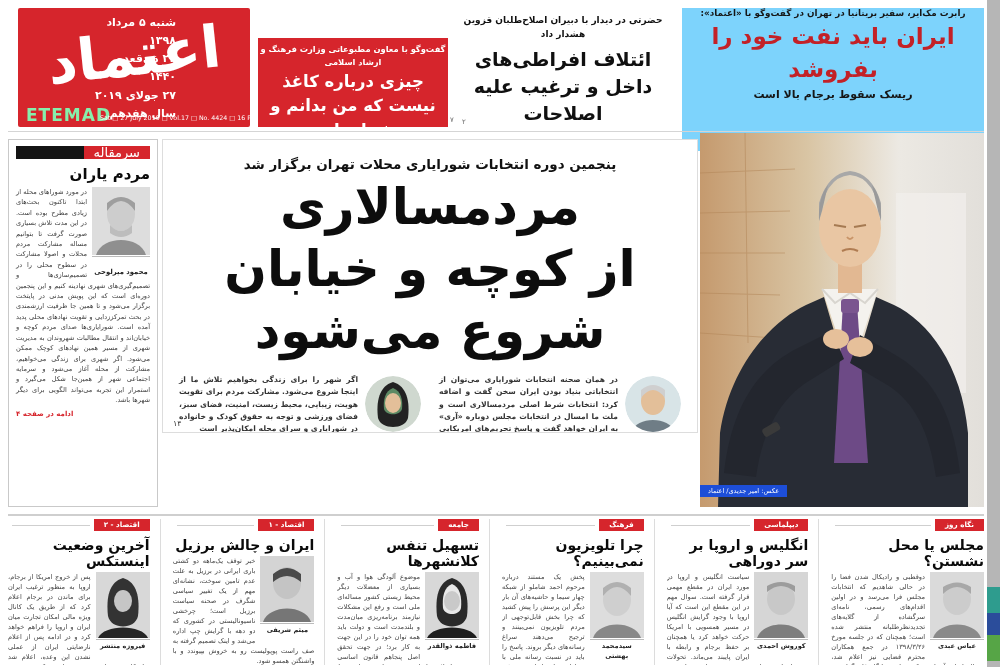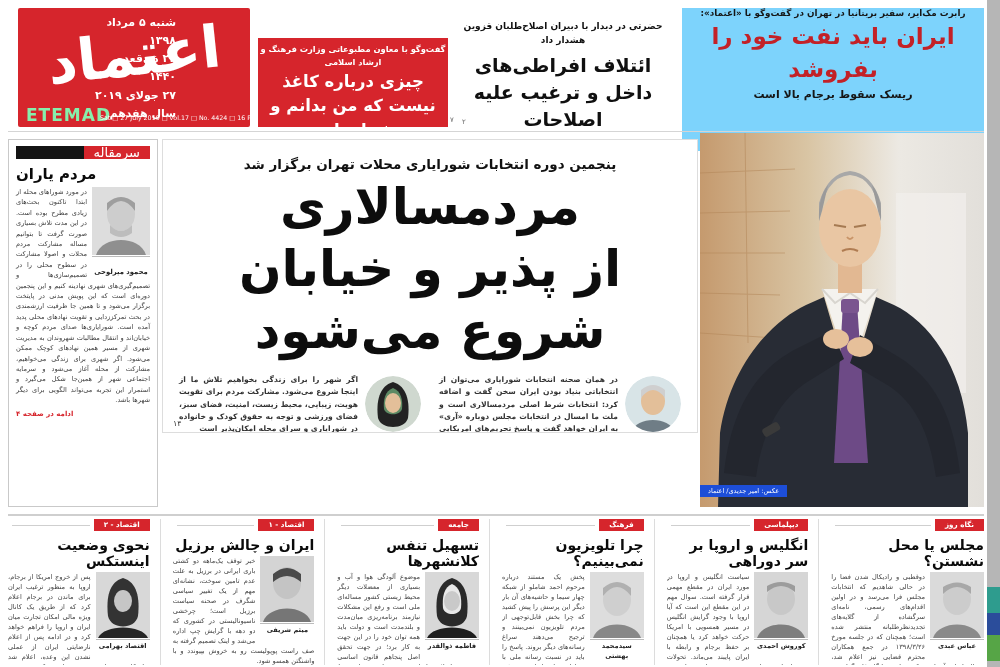--- a/index.html
+++ b/index.html
@@ -20,40 +20,40 @@
   .logo-fa { position:absolute; left:0; top:18px; width:100%; text-align:center; color:#fff; font-size:58px; font-weight:bold; transform:rotate(-6deg); line-height:1; letter-spacing:-2px; }
   .mast-dates { position:absolute; left:76px; top:6px; width:82px; color:#fff; font-size:11px; font-weight:bold; line-height:1.65; text-align:right; direction:rtl; }
   .logo-en { position:absolute; left:8px; bottom:2px; color:#86efac; font-size:17px; font-weight:bold; letter-spacing:1px; direction:ltr; }
   .mast-foot { position:absolute; left:82px; bottom:6px; color:#fff; font-size:6.3px; direction:ltr; white-space:nowrap; }
 
   
   .story-red { position:absolute; left:258px; top:38px; width:190px; height:89px; background:#d6252c; color:#fff; text-align:center; padding-top:5px; }
   .story-red .kicker { font-size:8.3px; font-weight:bold; line-height:1.55; }
   .story-red .hl { font-size:16.5px; font-weight:900; line-height:1.5; margin-top:1px; }
   .story-white { position:absolute; left:458px; top:12px; width:210px; height:116px; text-align:center; color:#101010; }
-  .story-white .kicker { font-size:9px; font-weight:bold; line-height:1.55; margin-top:8px; }
+  .story-white .kicker { font-size:9px; font-weight:bold; line-height:1.55; margin-top:2px; }
   .story-white .hl { font-size:19px; font-weight:900; line-height:1.42; margin-top:4px; }
   .story-grey { position:absolute; left:682px; top:8px; width:302px; height:143px; background:#7dd3fc; text-align:center; }
   .story-grey .kicker { font-size:8.8px; font-weight:bold; color:#161616; }
   .story-grey .hl { font-size:23px; font-weight:900; color:#c32127; line-height:1.42; margin-top:2px; }
   .story-grey .sub { font-size:11px; font-weight:bold; color:#161616; margin-top:3px; }
   .pref { position:absolute; font-size:7px; color:#666; }
   .pref-a { left:450px; top:116px; }
   .pref-b { left:462px; top:118px; }
 
   .hrule { position:absolute; background:#d5d5d5; }
   .hr1 { left:8px; top:131px; width:976px; height:1px; }
   .hr2 { left:8px; top:514px; width:976px; height:2px; background:#cfcfcf; }
 
   
   .editorial { position:absolute; left:8px; top:139px; width:150px; height:368px; border:1px solid #c9c9c9; padding:6px 7px; background:#fff; overflow:hidden; }
   .ed-head { display:flex; height:13px; }
   .ed-tag { background:#d6252c; color:#fff; font-size:13px; font-weight:normal; padding:1px 10px; line-height:11px; }
   .ed-bar { flex:1; background:#141414; }
-  .ed-title { font-size:15px; font-weight:900; text-align:left; margin:6px 0 4px; color:#0a0a0a; }
+  .ed-title { font-size:15px; font-weight:900; text-align:right; margin:6px 0 4px; color:#0a0a0a; }
   .ed-body { font-size:6.6px; line-height:1.58; color:#3d3d3d; text-align:justify; }
   .ed-photo-box { float:right; width:58px; margin-left:5px; margin-bottom:2px; }
   .ed-photo-box svg { display:block; width:58px; height:68px; }
   .ed-author { font-size:6.8px; font-weight:bold; text-align:center; border-top:1px solid #bbb; padding-top:10px; margin-top:1px; color:#222; }
   .ed-cont { color:#d6252c; font-size:7px; font-weight:bold; text-align:left; margin-top:4px; }
 
   
   .mainstory { position:absolute; left:162px; top:139px; width:536px; height:294px; border:1px solid #ddd; background:#fff; overflow:hidden; }
   .ms-kicker { text-align:center; font-size:13.5px; font-weight:bold; margin-top:16px; color:#111; }
   .ms-hl { text-align:center; font-size:50px; font-weight:900; line-height:1.24; color:#0d0d0d; margin-top:4px; }
@@ -147,21 +147,21 @@
       </div>
       <span>در مورد شوراهای محله از ابتدا تاکنون بحث‌های زیادی مطرح بوده است. در این مدت تلاش بسیاری صورت گرفت تا بتوانیم مساله مشارکت مردم محلات و اصولا مشارکت در سطوح محلی را در تصمیم‌سازی‌ها و تصمیم‌گیری‌های شهری نهادینه کنیم و این پنجمین دوره‌ای است که این پویش مدنی در پایتخت برگزار می‌شود و تا همین جا ظرفیت ارزشمندی در بحث تمرکززدایی و تقویت نهادهای محلی پدید آمده است. شورایاری‌ها صدای مردم کوچه و خیابان‌اند و انتقال مطالبات شهروندان به مدیریت شهری از مسیر همین نهادهای کوچک ممکن می‌شود. اگر شهری برای زندگی می‌خواهیم، مشارکت از محله آغاز می‌شود و سرمایه اجتماعی شهر از همین‌جا شکل می‌گیرد و استمرار این تجربه می‌تواند الگویی برای دیگر شهرها باشد.</span>
     </div>
     <div class="ed-cont">ادامه در صفحه ۴</div>
   </div>
 
   <div class="mainstory">
     <div class="ms-kicker">پنجمین دوره انتخابات شورایاری محلات تهران برگزار شد</div>
     <div class="ms-hl">
       <div>مردمسالاری</div>
-      <div>از پذیر و خیابان</div>
+      <div>از کوچه و خیابان</div>
       <div>شروع می‌شود</div>
     </div>
     <div class="ms-quotes">
       <div class="ms-quote">
         <span class="q-photo">
           <svg viewBox="0 0 56 56">
             <circle cx="28" cy="28" r="28" fill="#d8e4e7"></circle>
             <path d="M6,56 C12,40 44,40 50,56 Z" fill="#6f7d86"></path>
             <ellipse cx="28" cy="25" rx="12" ry="14" fill="#e3bf99"></ellipse>
             <path d="M16,22 Q28,6 40,22 L40,14 Q28,4 16,14 Z" fill="#cfcfcf"></path>
@@ -337,29 +337,29 @@
         </div>
         <span>خبر توقف یک‌ماهه دو کشتی باری ایرانی در برزیل به علت عدم تامین سوخت، نشانه‌ای مهم از یک تغییر سیاسی شگرف در صحنه سیاست برزیل است؛ چرخشی ناسیونالیستی در کشوری که دو دهه با گرایش چپ اداره می‌شد و اینک تصمیم گرفته به صف راست پوپولیست رو به خروش بپیوندد و با واشنگتن همسو شود.</span>
       </div>
     </div>
 
     <div class="bcol">
       <div class="bc-head">
         <span class="bc-tag">اقتصاد - ۲</span>
         <span class="bc-line"></span>
       </div>
-      <div class="bc-title">نحوی وضعیت اینستکس</div>
+      <div class="bc-title">آخرین وضعیت اینستکس</div>
       <div class="bc-body">
         <div class="bc-photo-box">
           <svg viewBox="0 0 54 66">
             <rect width="54" height="66" fill="#d8d8d8"></rect>
             <path d="M27,6 C13,10 10,26 12,44 C15,58 39,58 42,44 C44,26 41,10 27,6 Z" fill="#333333"></path>
             <ellipse cx="27" cy="29" rx="9" ry="11" fill="#c6c6c6"></ellipse>
             <path d="M2,66 C8,52 46,52 52,66 Z" fill="#262626"></path>
           </svg>
-          <div class="bc-author">اقتصاد بهرامی</div>
+          <div class="bc-author">فیروزه منتشر</div>
         </div>
         <span>پس از خروج امریکا از برجام، اروپا به منظور ترغیب ایران برای ماندن در برجام اعلام کرد که از طریق یک کانال ویژه مالی امکان تجارت میان ایران و اروپا را فراهم خواهد کرد و در ادامه پس از اعلام نارضایتی ایران از عملی نشدن این وعده، اعلام شد سازوکار مربوطه به نحوی است که دسترسی مستقیم ایران به منابع ارزی را ممکن می‌کند.</span>
       </div>
     </div>
 
   </div>
 </div>
 
 </body></html>

